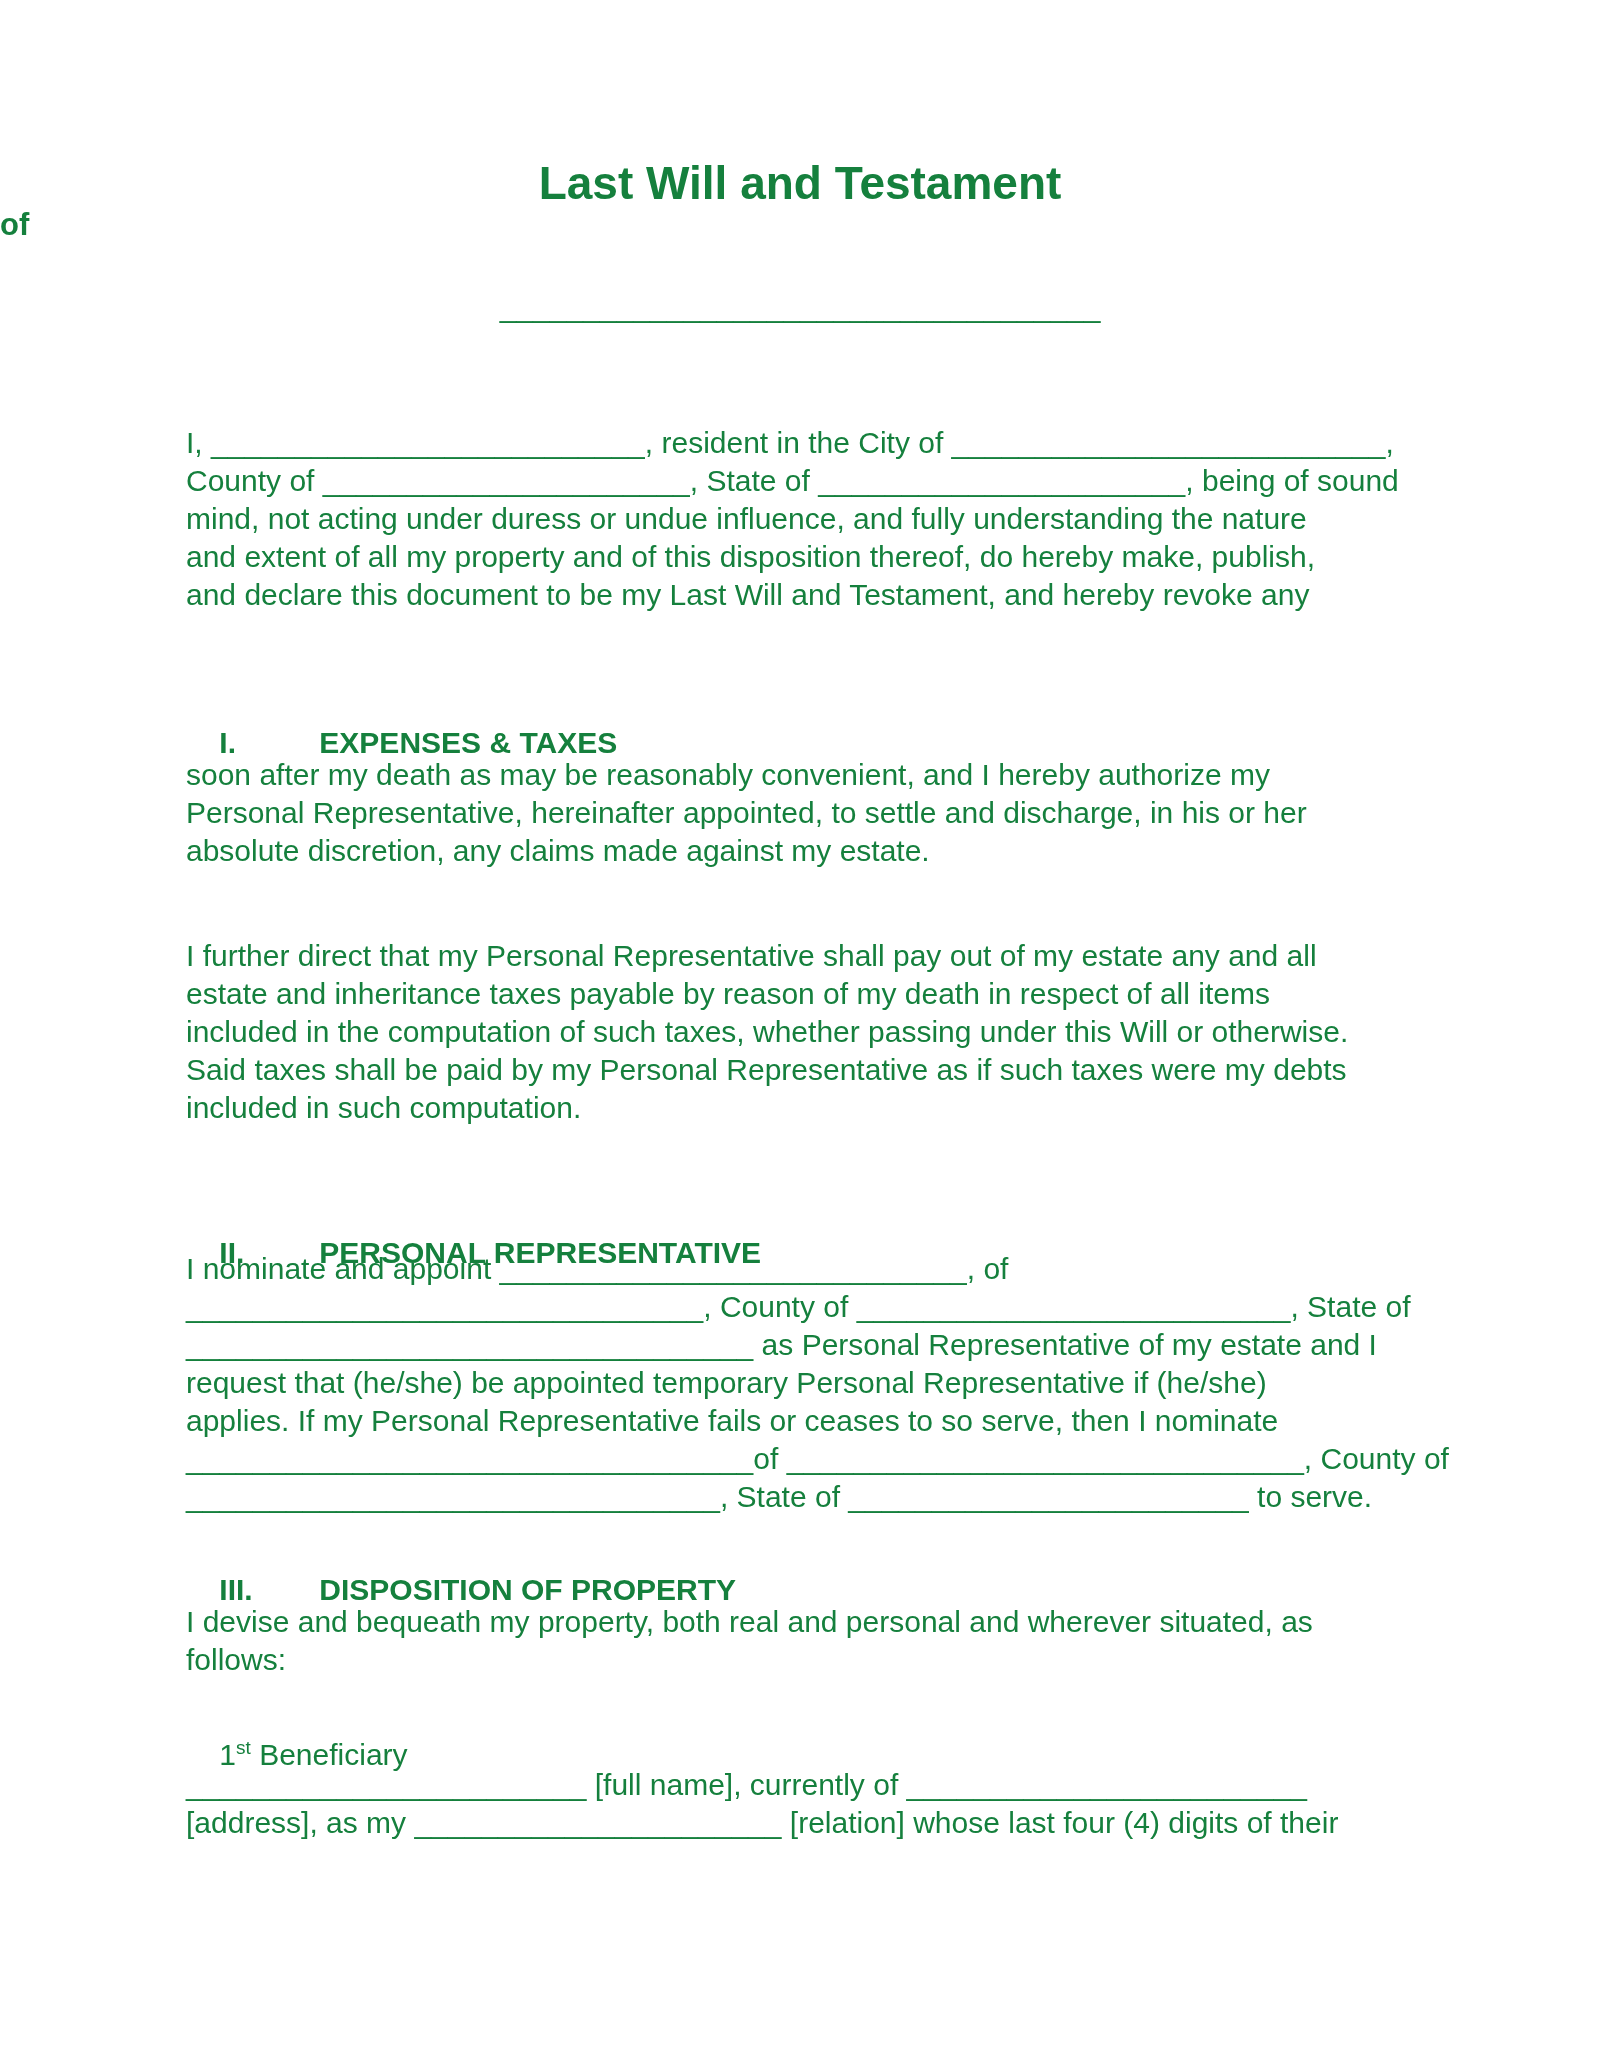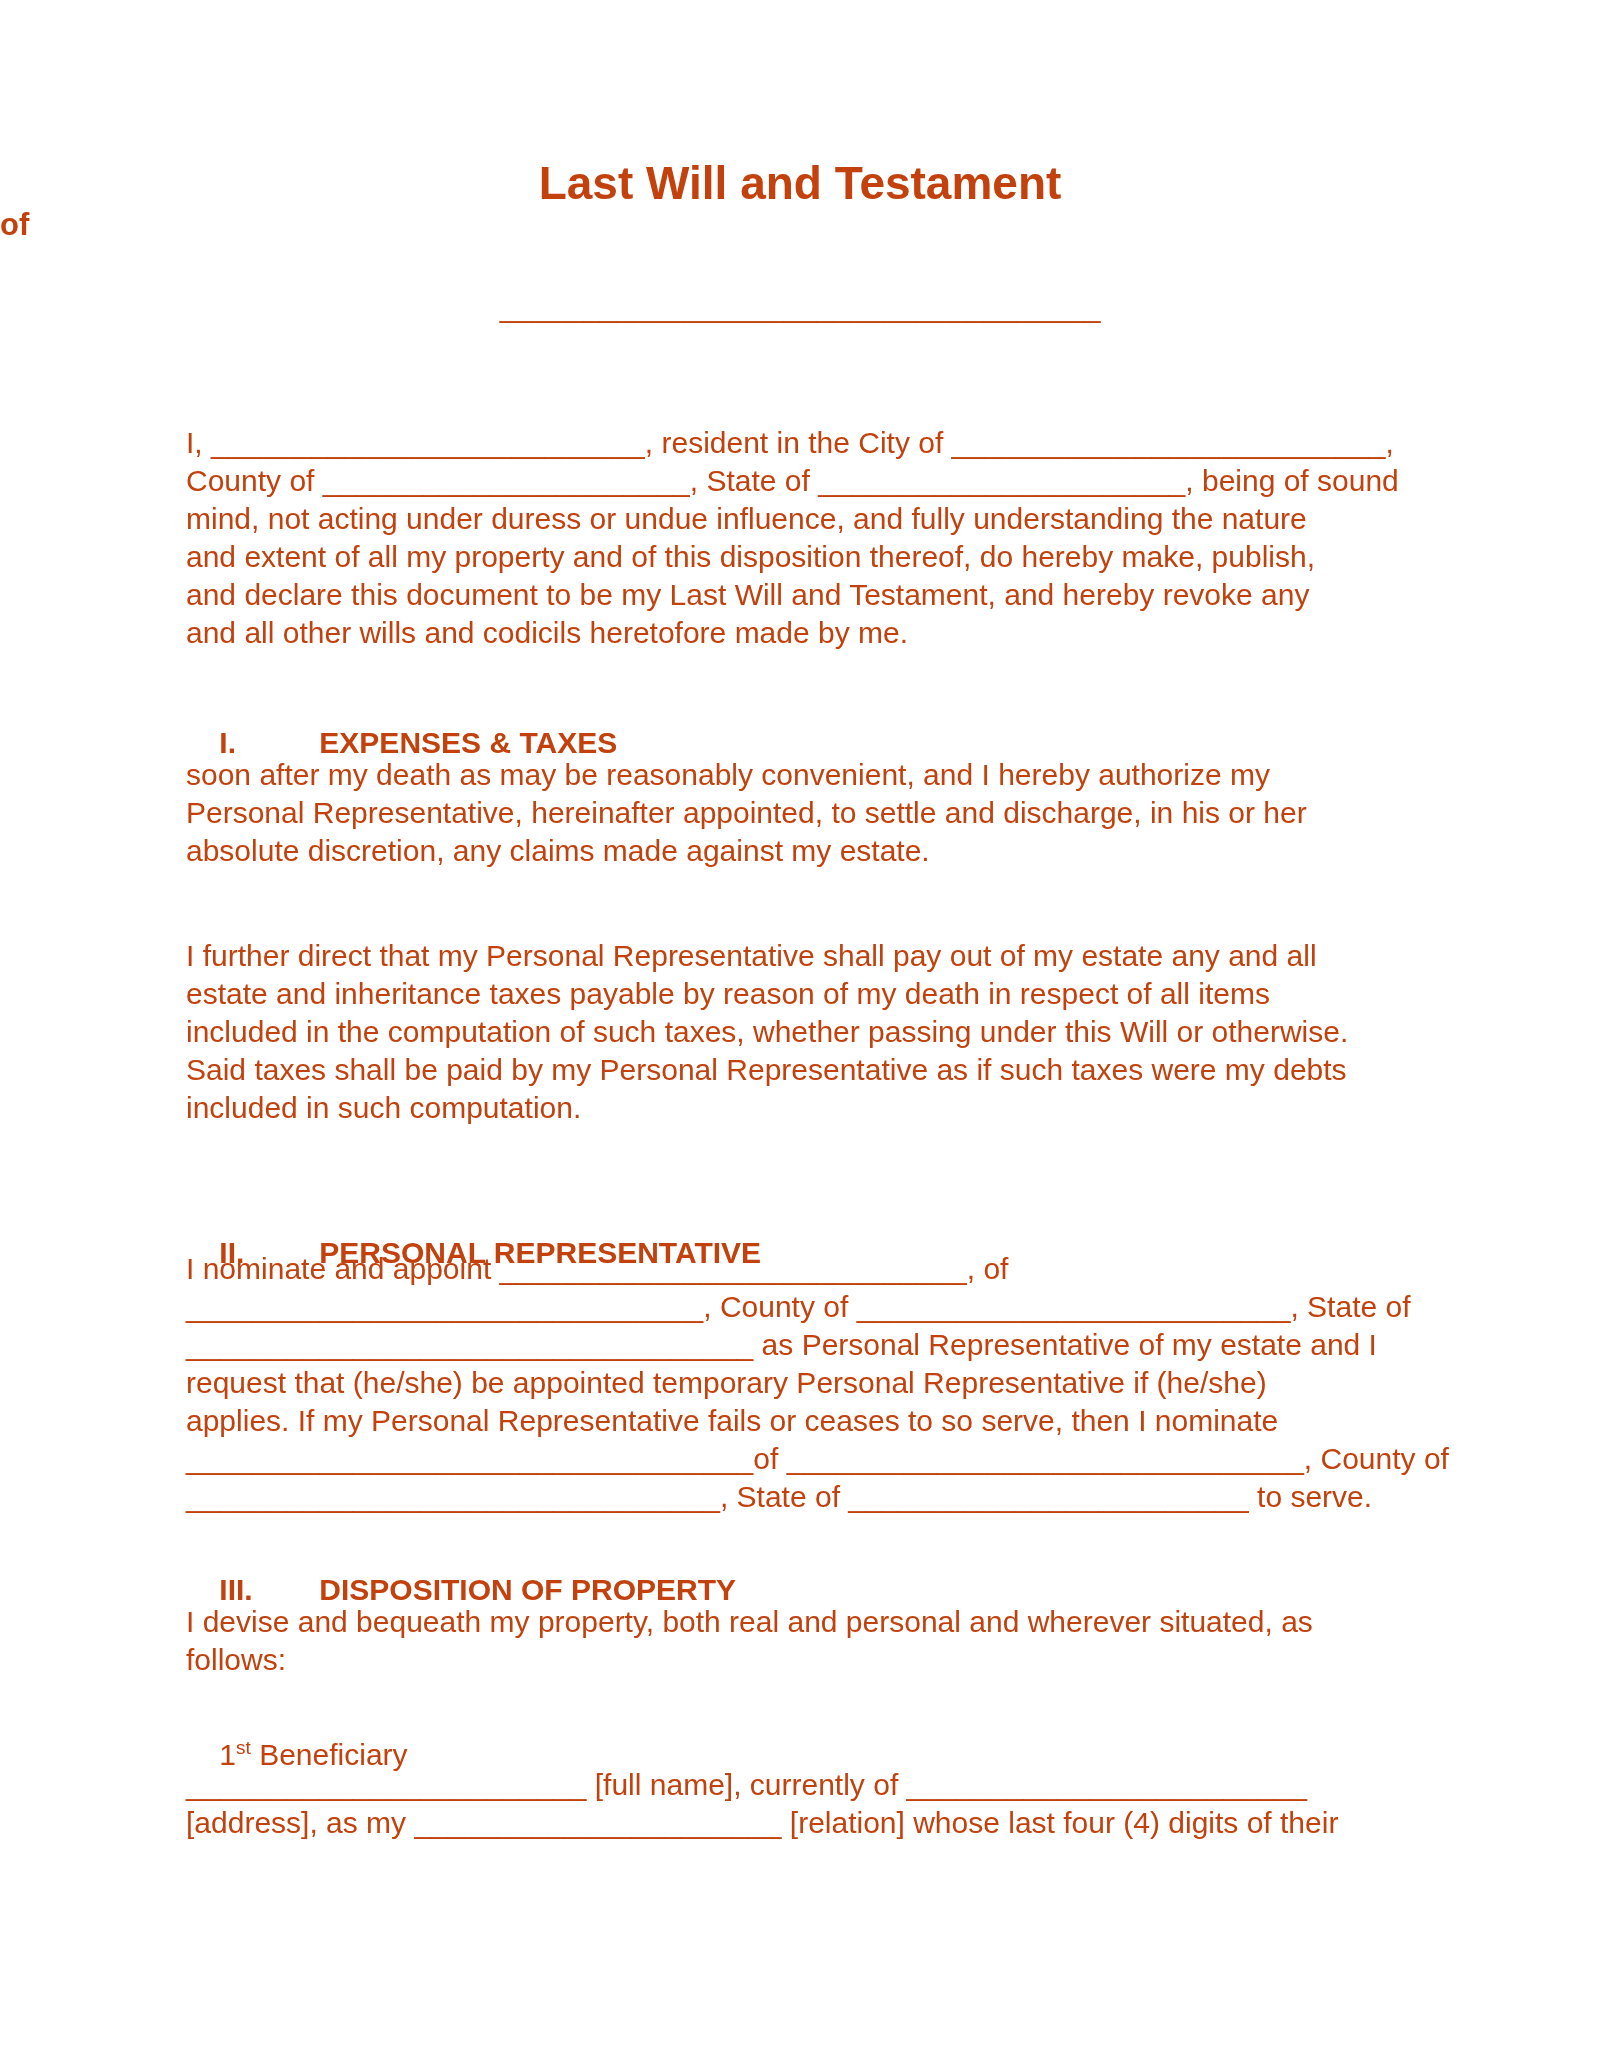--- a/index.html
+++ b/index.html
@@ -1,21 +1,21 @@
 <!DOCTYPE html>
 <html><head>
 <meta charset="utf-8">
 <style>
   html, body { margin: 0; padding: 0; background: #ffffff; }
   .page {
     position: relative;
     width: 1600px;
     height: 1846px;
     background: #ffffff;
-    color: #c2410c;
+    color: #15803d;
     font-family: "Liberation Sans", "DejaVu Sans", sans-serif;
     overflow: hidden;
   }
   .title {
     position: absolute;
     top: 158px; left: 0; width: 100%;
     text-align: center;
     font-size: 46px; font-weight: bold; line-height: 50px;
   }
   .subtitle {
@@ -62,21 +62,20 @@
   <div class="title">Last Will and Testament</div>
   <div class="subtitle">of</div>
   <div class="name-line">____________________________________</div>
 
   <div class="para" style="top:424px">
     <div class="line">I, __________________________, resident in the City of __________________________,</div>
     <div class="line">County of ______________________, State of ______________________, being of sound</div>
     <div class="line">mind, not acting under duress or undue influence, and fully understanding the nature</div>
     <div class="line">and extent of all my property and of this disposition thereof, do hereby make, publish,</div>
     <div class="line">and declare this document to be my Last Will and Testament, and hereby revoke any</div>
-    <div class="line">and all other wills and codicils heretofore made by me.</div>
   </div>
 
   <div class="heading" style="top:686px">
     <span class="h-num">I.</span><span>EXPENSES &amp; TAXES</span>
   </div>
 
   <div class="para" style="top:756px">
     <div class="line">soon after my death as may be reasonably convenient, and I hereby authorize my</div>
     <div class="line">Personal Representative, hereinafter appointed, to settle and discharge, in his or her</div>
     <div class="line">absolute discretion, any claims made against my estate.</div>

